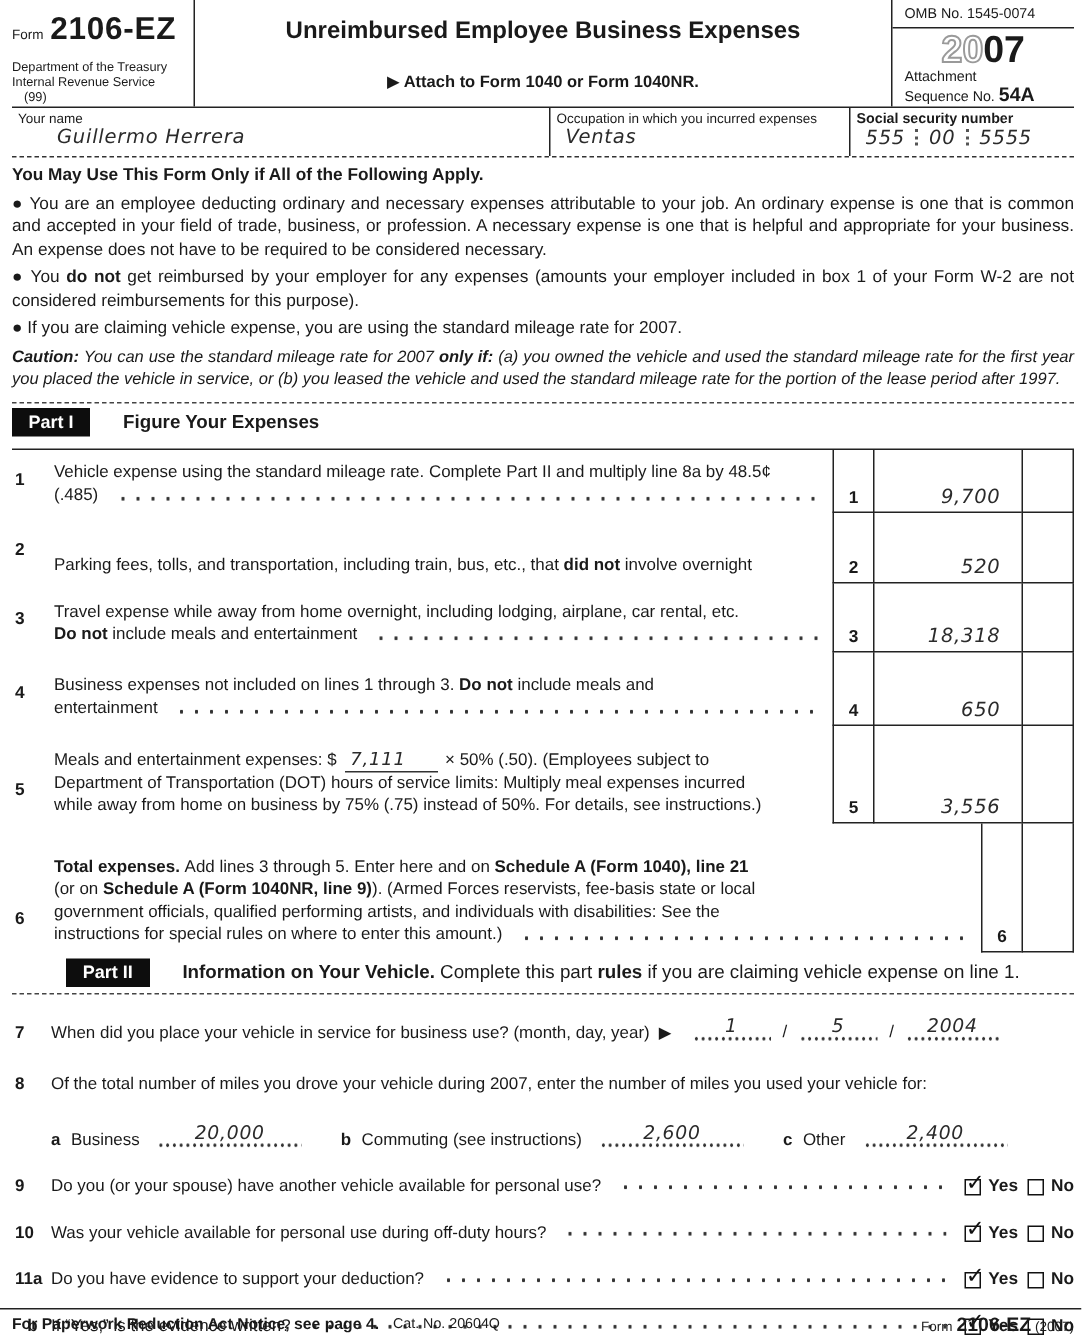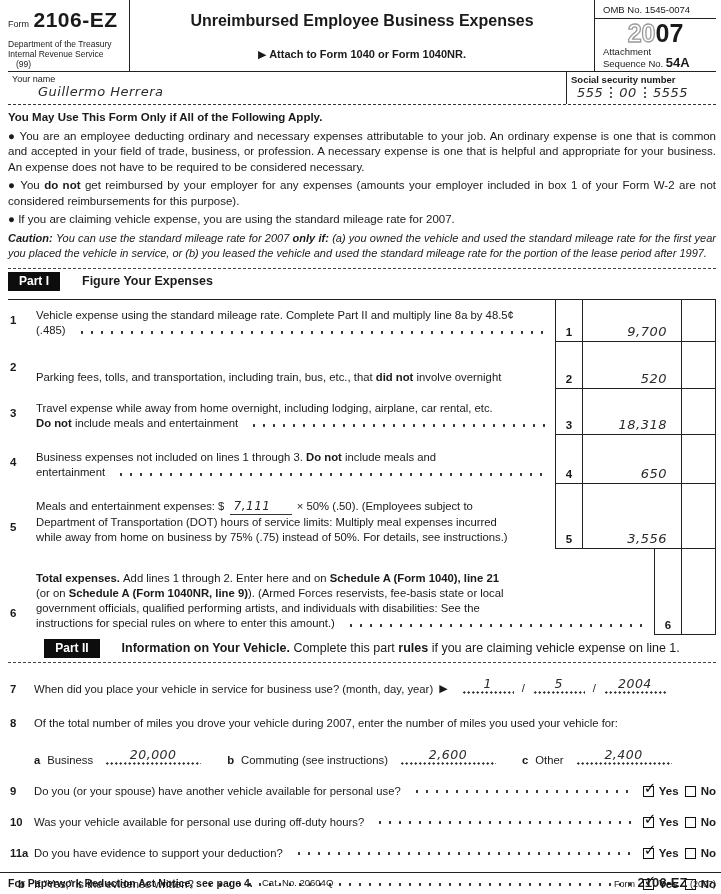--- a/index.html
+++ b/index.html
@@ -143,20 +143,24 @@
         </div>
       </div>
     </div>
   </div>
 
   <div class="tp-row">
     <div class="tp-cell tp-name">
       <div class="tp-label">Your name</div>
       <div class="tp-value hw">Guillermo Herrera</div>
     </div>
+    <div class="tp-cell tp-occ">
+      <div class="tp-label">Occupation in which you incurred expenses</div>
+      <div class="tp-value hw">Ventas</div>
+    </div>
     <div class="tp-cell tp-ssn">
       <div class="tp-label b">Social security number</div>
       <div class="tp-value hw">
         <span>555</span><span class="ssn-sep"></span><span>00</span><span class="ssn-sep"></span><span>5555</span>
       </div>
     </div>
   </div>
 
   <div class="elig">
     <div class="elig-head">You May Use This Form Only if All of the Following Apply.</div>
@@ -257,21 +261,21 @@
     <div class="gamt">
           <span class="hw">3,556</span>
         </div>
     <div class="gcents"></div>
   </div>
 
   <div class="p1row" style="height: 86px;">
     <div class="p1num">6</div>
     <div class="p1text">
           <div class="tl">
-            <span class="seg"><span class="b">Total expenses. </span><span>Add lines 1 through 2. Enter here and on </span><span class="b">Schedule A (Form 1040), line 21</span></span>
+            <span class="seg"><span class="b">Total expenses. </span><span>Add lines 3 through 5. Enter here and on </span><span class="b">Schedule A (Form 1040), line 21</span></span>
           </div>
           <div class="tl">
             <span class="seg"><span>(or on </span><span class="b">Schedule A (Form 1040NR, line 9)</span><span>). (Armed Forces reservists, fee-basis state or local</span></span>
           </div>
           <div class="tl">
             <span class="seg"><span>government officials, qualified performing artists, and individuals with disabilities: See the</span></span>
           </div>
           <div class="tl">
             <span class="seg"><span>instructions for special rules on where to enter this amount.)</span></span>
             <span class="leader"></span>

